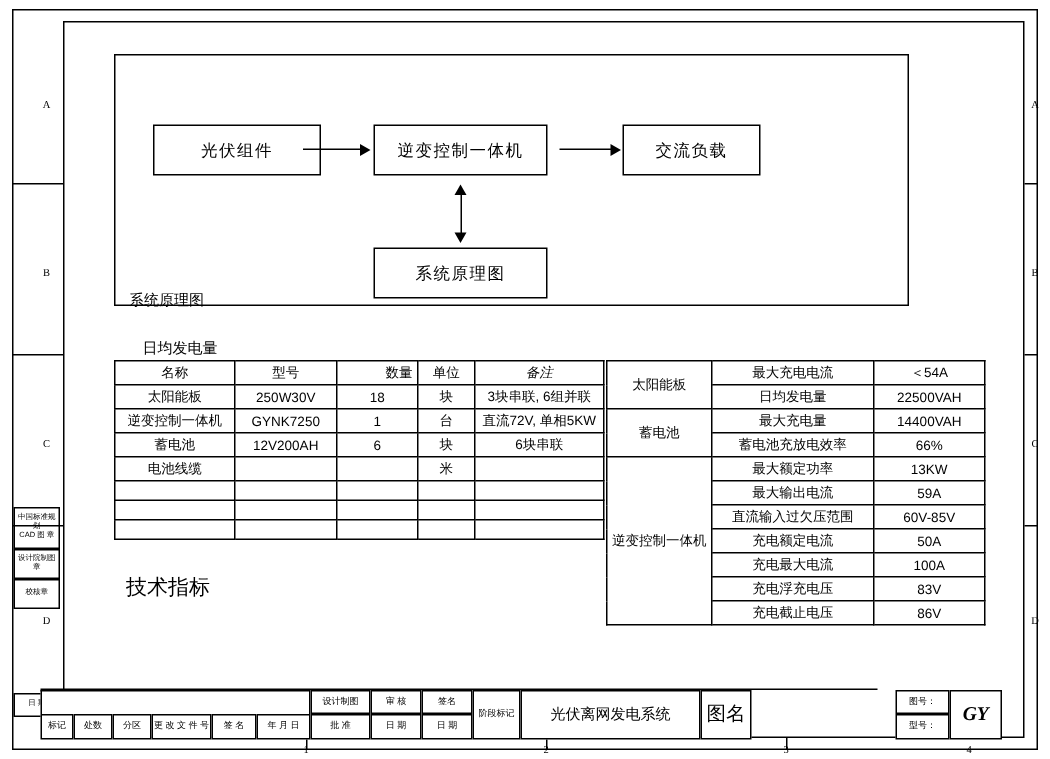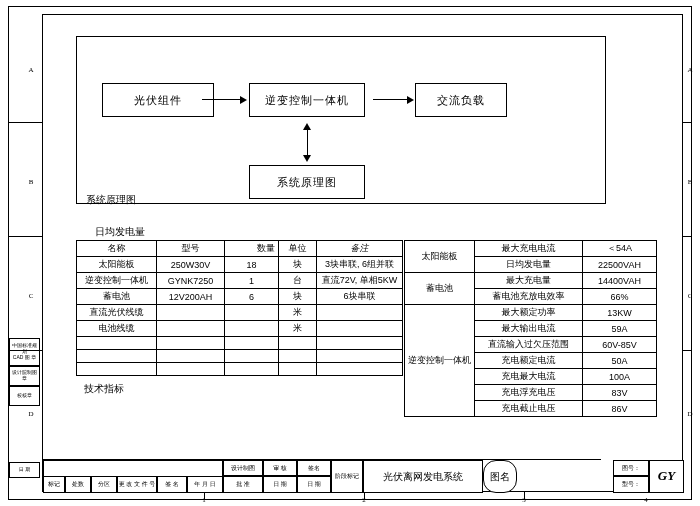--- a/index.html
+++ b/index.html
@@ -164,28 +164,28 @@
   .label-bom {
     position: absolute;
     left: 95px;
     top: 225px;
     font-size: 10px;
   }
   .notes {
     position: absolute;
     left: 84px;
     top: 380px;
-    font-size: 10px;
+    font-size: 14px;
     line-height: 1.7;
   }
 
   
   .titleblock {
     position: absolute;
-    left: 43px;
+    left: 27px;
     top: 459px;
     width: 558px;
     height: 33px;
     border-top: 1.5px solid #000;
     box-sizing: border-box;
   }
   .tb-cell {
     position: absolute;
     box-sizing: border-box;
     border: 1px solid #000;
@@ -291,27 +291,20 @@
           <td>直流72V, 单相5KW</td>
         </tr>
         <tr>
           <td>蓄电池</td>
           <td>12V200AH</td>
           <td>6</td>
           <td>块</td>
           <td>6块串联</td>
         </tr>
         <tr>
-          <td>直流光伏线缆</td>
-          <td></td>
-          <td></td>
-          <td>米</td>
-          <td></td>
-        </tr>
-        <tr>
           <td>电池线缆</td>
           <td></td>
           <td></td>
           <td>米</td>
           <td></td>
         </tr>
         <tr>
           <td></td>
           <td></td>
           <td></td>
@@ -408,21 +401,21 @@
     <div class="tb-cell" style="left:180px; top:0px; width:40px; height:16px;">设计制图</div>
     <div class="tb-cell" style="left:180px; top:16px; width:40px; height:17px;">批 准</div>
     <div class="tb-cell" style="left:220px; top:0px; width:34px; height:16px;">审 核</div>
     <div class="tb-cell" style="left:220px; top:16px; width:34px; height:17px;">日 期</div>
     <div class="tb-cell" style="left:254px; top:0px; width:34px; height:16px;">签名</div>
     <div class="tb-cell" style="left:254px; top:16px; width:34px; height:17px;">日 期</div>
     <div class="tb-cell" style="left:288px; top:0px; width:32px; height:33px;">阶段标记</div>
 
     <div class="tb-cell" style="left:320px; top:0px; width:120px; height:33px; font-size:10px;">光伏离网发电系统</div>
 
-    <div class="tb-cell" style="left:440px; top:0px; width:34px; height:33px; font-size:10px;border-radius:13px;">图名</div>
+    <div class="tb-cell" style="left:440px; top:0px; width:34px; height:33px; font-size:13px;">图名</div>
 
     <div class="tb-cell" style="left:570px; top:0px; width:36px; height:16px;">图号：</div>
     <div class="tb-cell" style="left:570px; top:16px; width:36px; height:17px;">型号：</div>
 
     <div class="tb-cell" style="left:606px; top:0px; width:35px; height:33px;">
       <span class="logo" style="position:relative; left:0; top:0;">GY</span>
     </div>
 
   </div>
 

